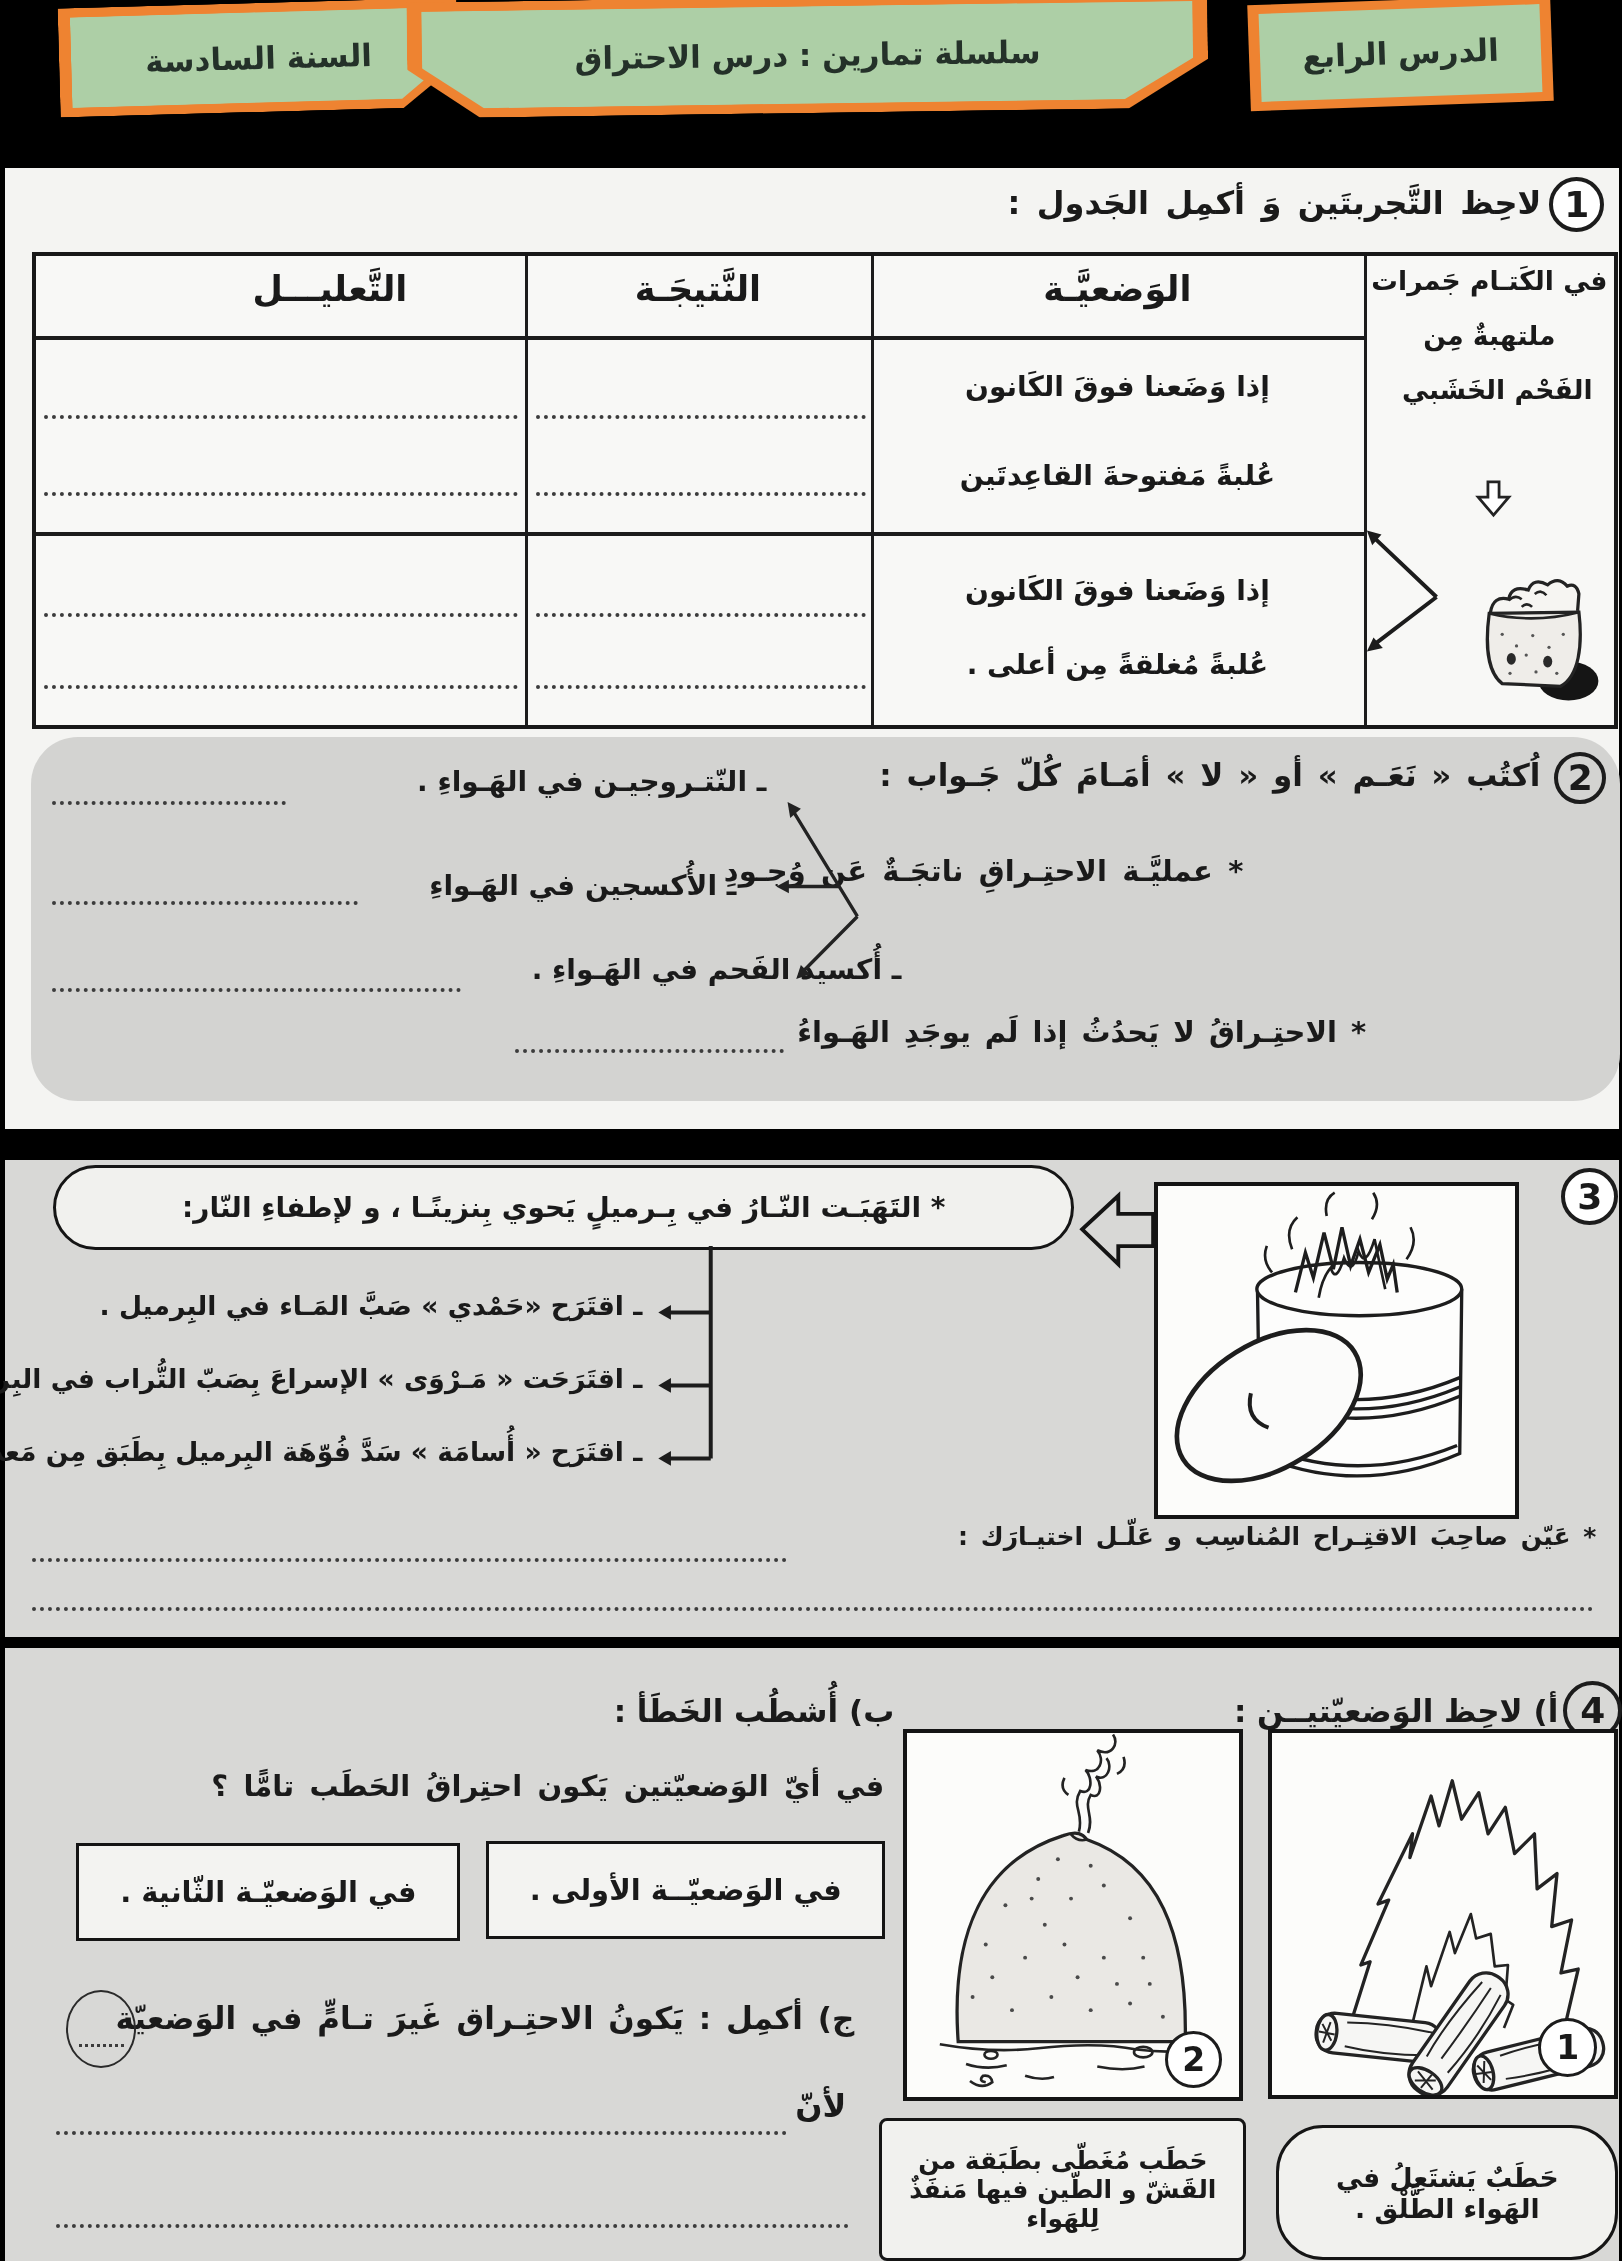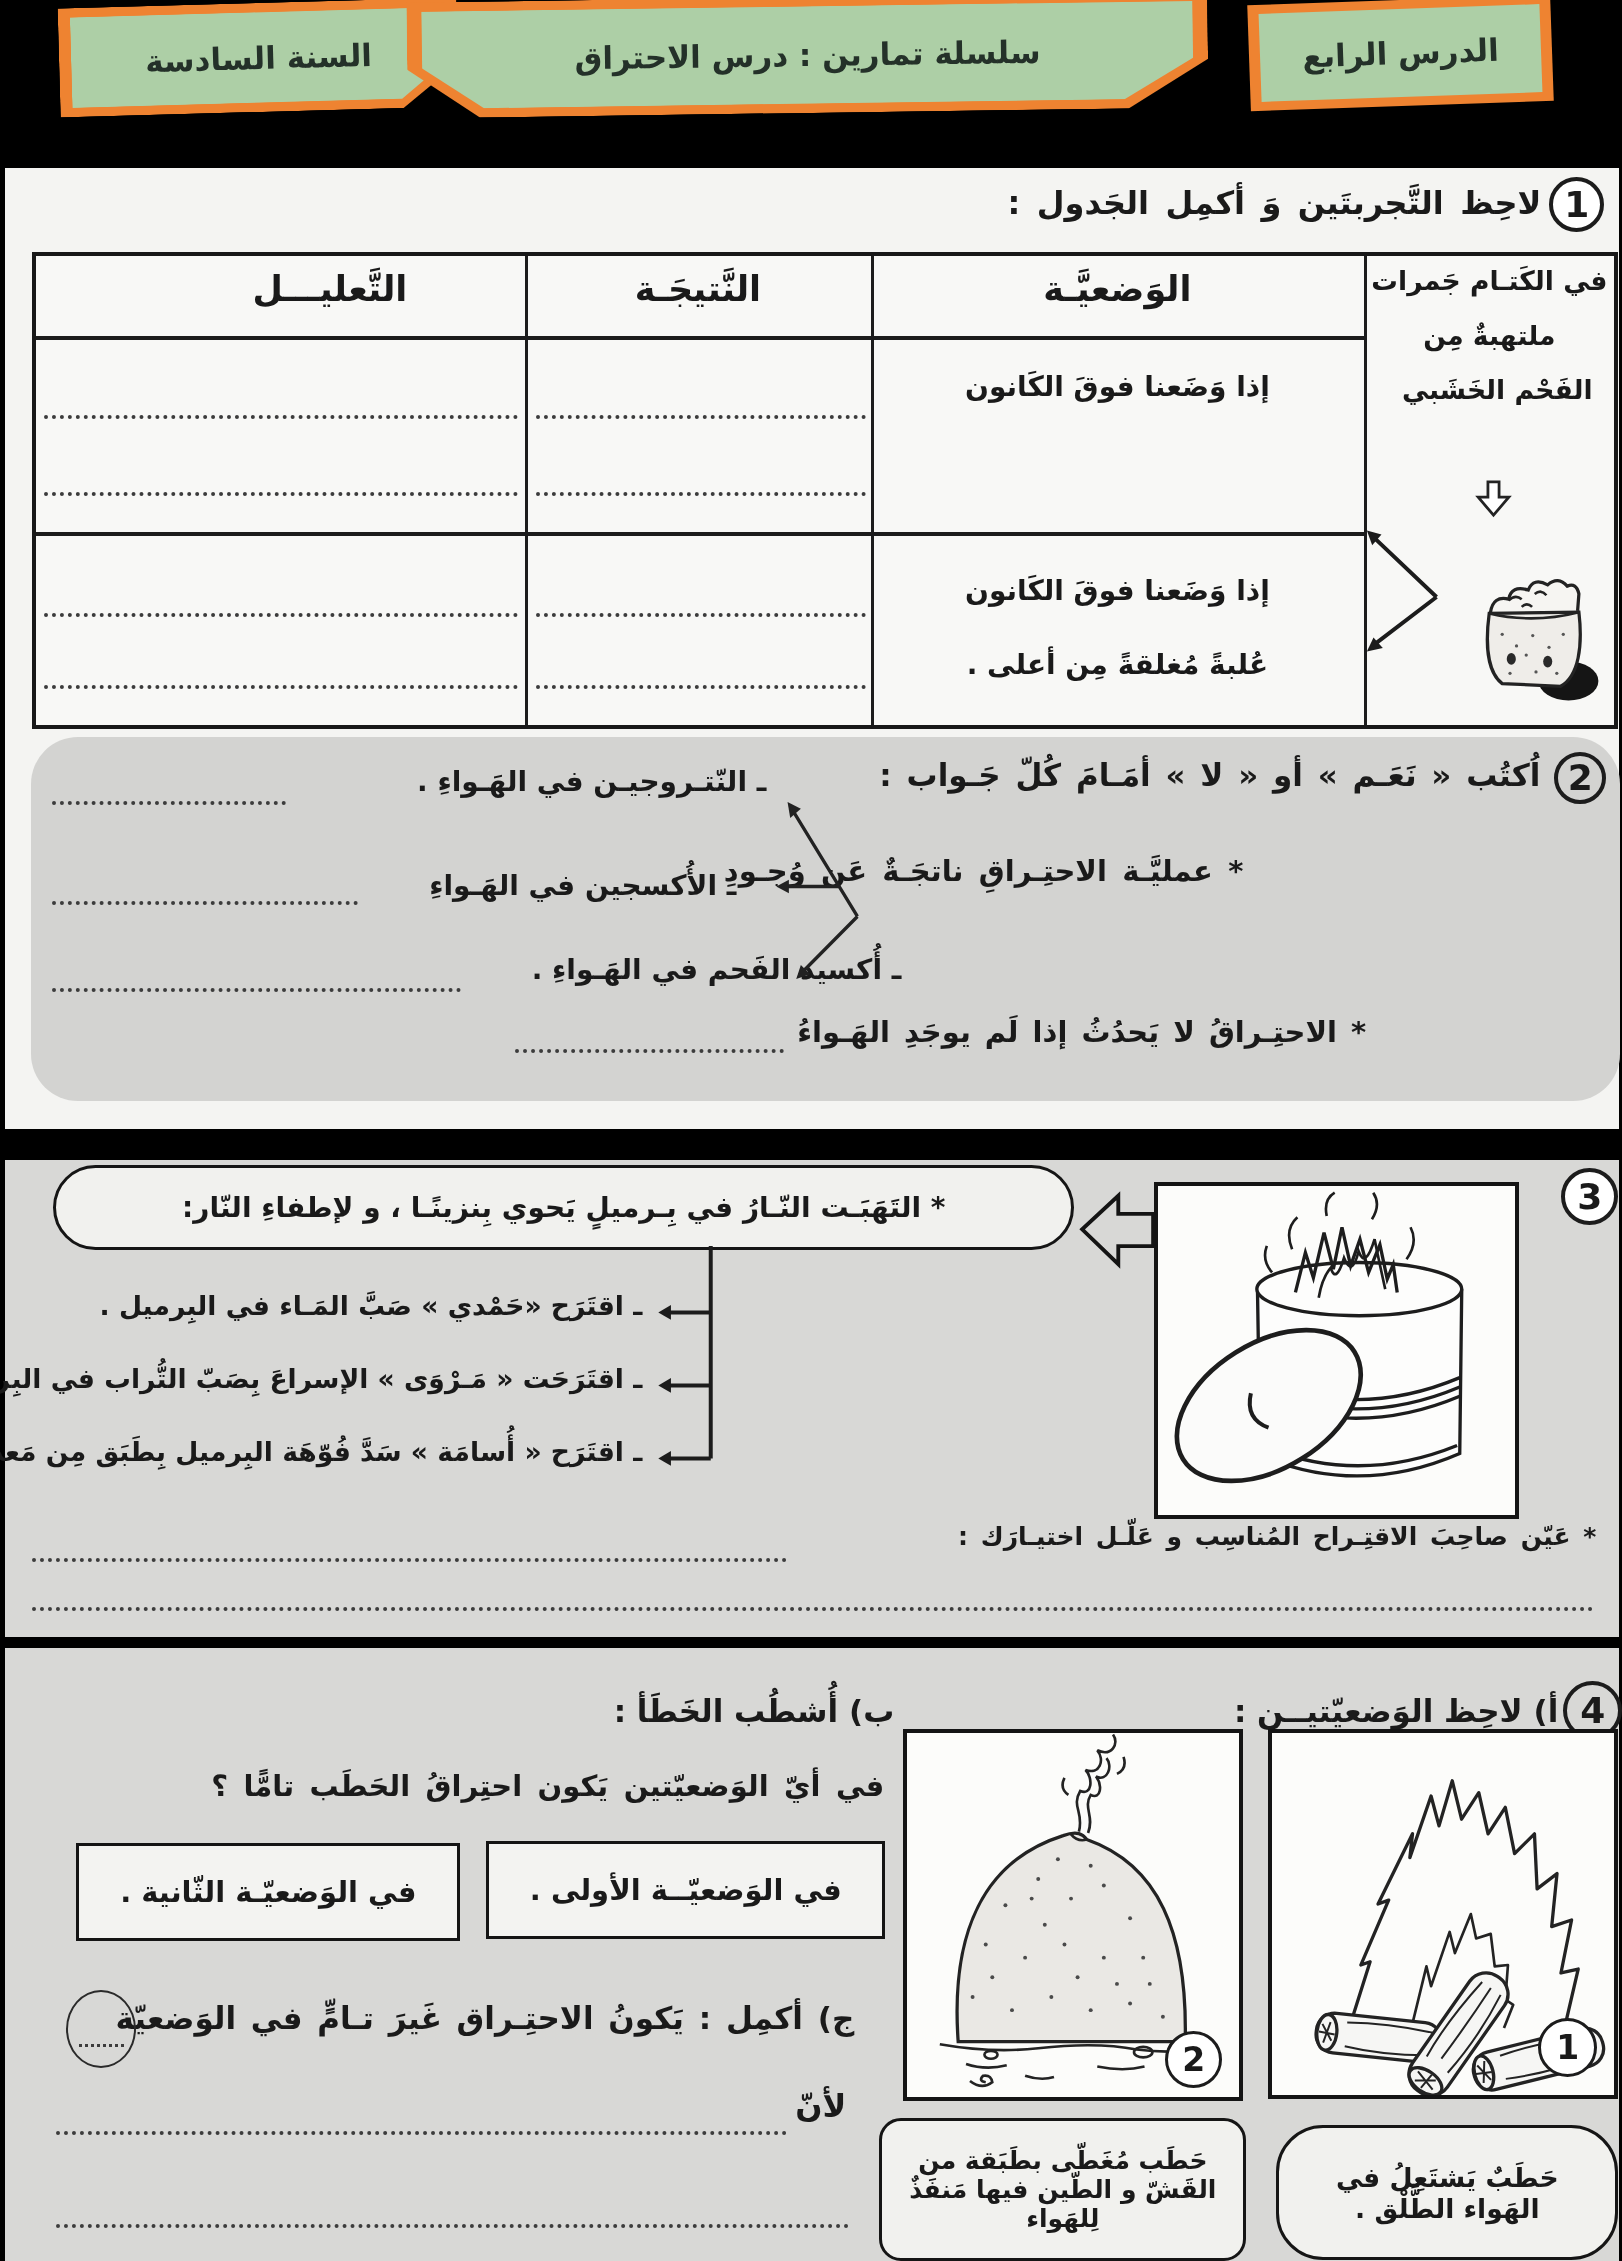--- a/index.html
+++ b/index.html
@@ -93,20 +93,21 @@
         </g>
       </svg>
 
       <svg class="abs" style="left:1303px;top:253px;" width="146" height="160" viewBox="0 0 220 240">
         <path d="M147,132 L50,40 M147,132 L50,206" fill="none" stroke="#1c1c1c" stroke-width="6"></path>
         <polygon points="42,32 64,38 50,54" fill="#1c1c1c"></polygon>
         <polygon points="42,214 52,193 66,209" fill="#1c1c1c"></polygon>
       </svg>
 
       <div class="abs ctr nw" style="left:835px;top:114px;width:493px;font-size:28px;">إذا وَضَعنا فوقَ الكَانون</div>
+      <div class="abs ctr nw" style="left:835px;top:203px;width:493px;font-size:28px;">عُلبةً مَفتوحةَ القاعِدتَين</div>
       <div class="abs ctr nw" style="left:835px;top:318px;width:493px;font-size:28px;">إذا وَضَعنا فوقَ الكَانون</div>
       <div class="abs ctr nw" style="left:835px;top:392px;width:493px;font-size:28px;">عُلبةً مُغلقةً مِن أعلى .</div>
 
       <div class="abs dots" style="left:8px;top:159px;width:474px;"></div>
       <div class="abs dots" style="left:500px;top:159px;width:330px;"></div>
       <div class="abs dots" style="left:8px;top:236px;width:474px;"></div>
       <div class="abs dots" style="left:500px;top:236px;width:330px;"></div>
       <div class="abs dots" style="left:8px;top:357px;width:474px;"></div>
       <div class="abs dots" style="left:500px;top:357px;width:330px;"></div>
       <div class="abs dots" style="left:8px;top:429px;width:474px;"></div>
@@ -276,19 +277,19 @@
       <div class="dots" style="position:absolute;left:10.6px;right:10.6px;bottom:18.6px;border-bottom-width:3.3px;"></div>
     </div>
 
     <div class="abs nw" style="right:773px;top:439px;font-size:32px;">لأنّ</div>
     <div class="abs dots" style="left:51px;top:483px;width:731px;"></div>
     <div class="abs dots" style="left:51px;top:576px;width:793px;"></div>
 
     <div class="stadium" style="left:1271px;top:477px;width:342px;height:135px;font-size:26.6px;padding:6.6px 22.6px;border-radius:47px;">
       <span>حَطَبٌ يَشتَعِلُ في الهَواء الطَّلْق .</span>
     </div>
-    <div class="stadium" style="left:874px;top:470px;width:367px;height:143px;font-size:25px;padding:6.6px 20px;border-radius:22px;">
+    <div class="stadium" style="left:874px;top:470px;width:367px;height:143px;font-size:25px;padding:6.6px 20px;border-radius:8px;">
       <span>حَطَب مُغَطّى بطَبَقة من القَشّ و الطّين فيها مَنفَذٌ لِلهَواء</span>
     </div>
   </div>
 
 </div>
 
 
 </body></html>

